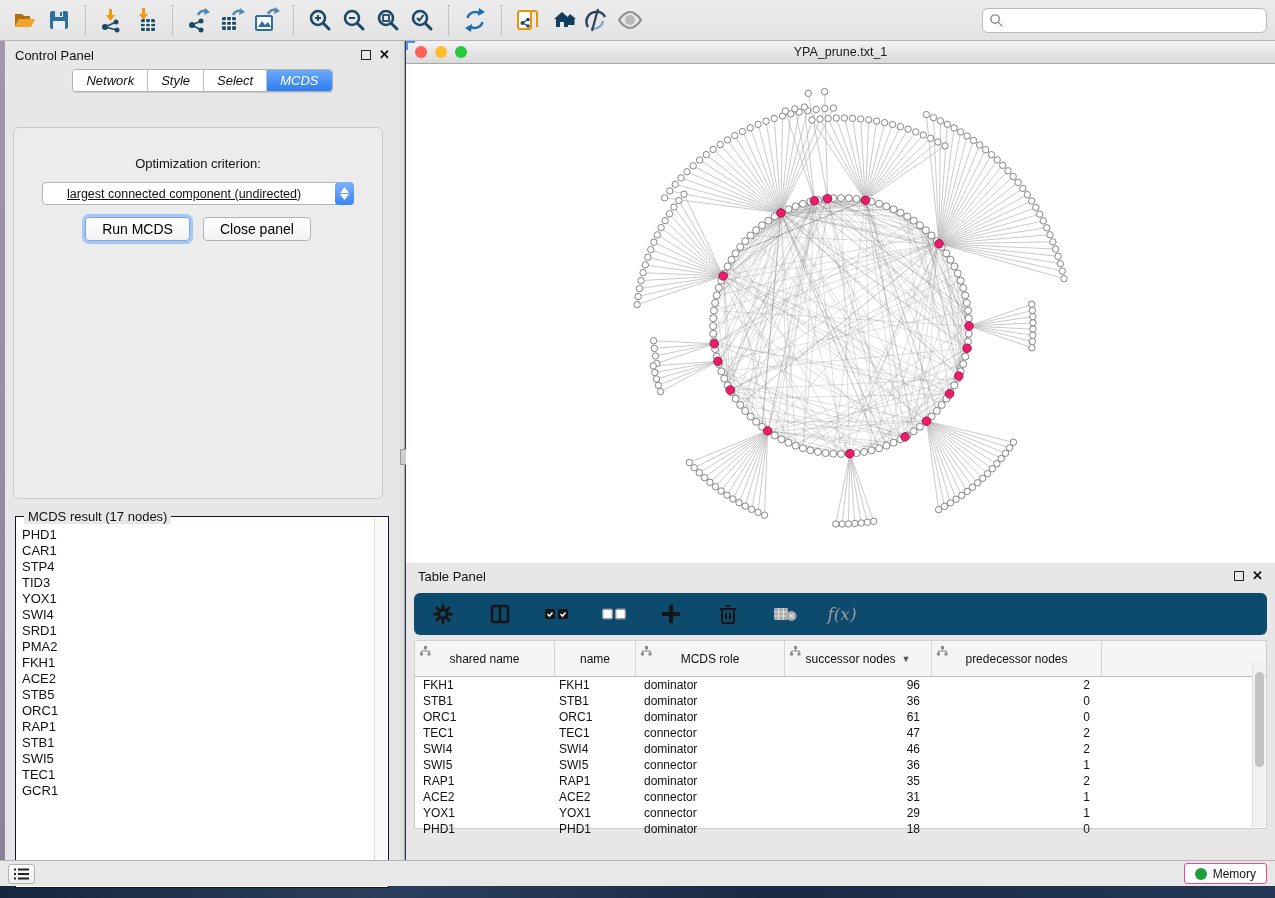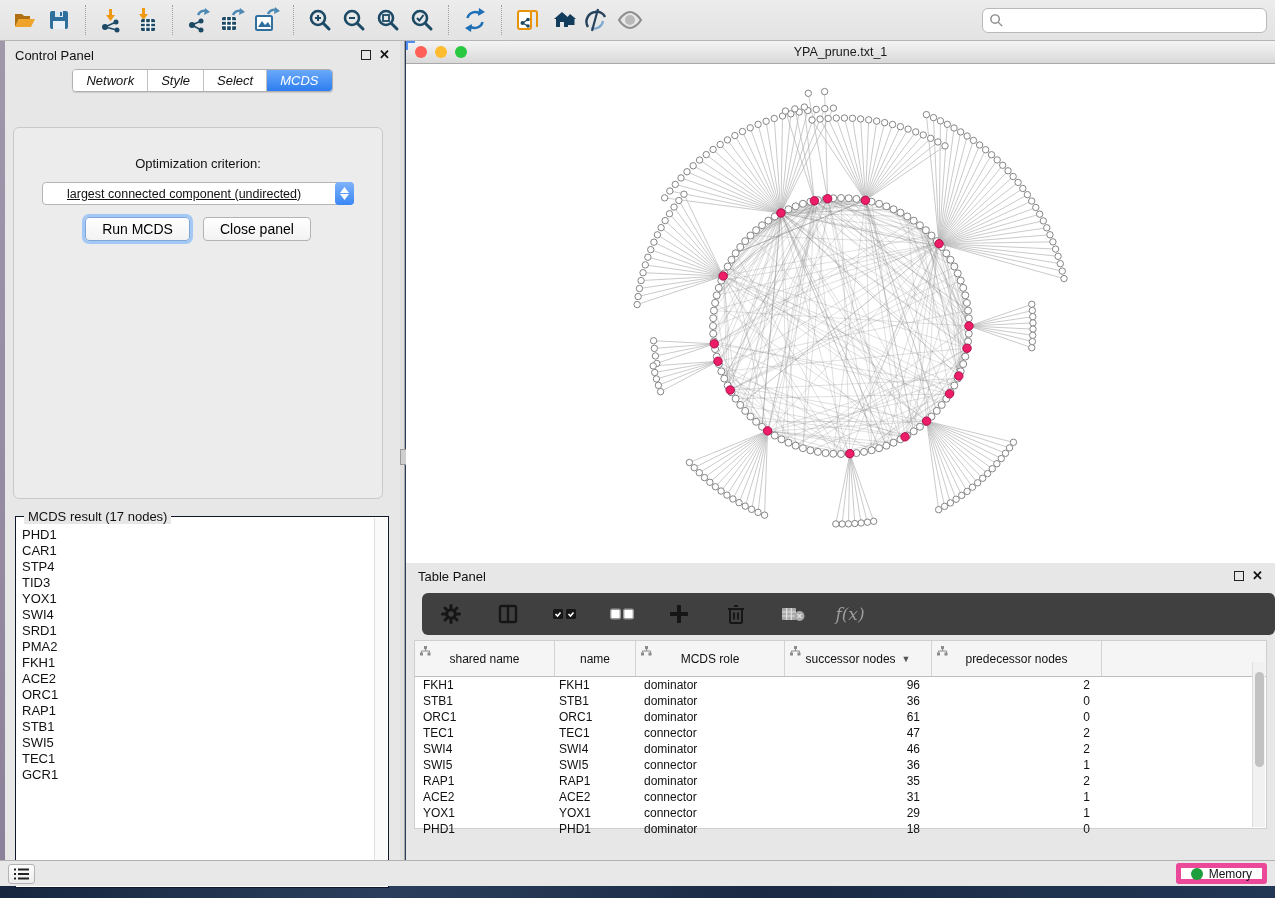--- a/index.html
+++ b/index.html
@@ -66,21 +66,21 @@
   .lights { display:flex; gap:8px; padding-left:9px; }
   .light { width:12px; height:12px; border-radius:50%; }
   .net-title .title-text { position:absolute; left:0; right:0; text-align:center; font-size:12.5px; color:#1a1a1a; }
   .net-canvas { position:relative; width:869px; height:499px; background:#fff; }
   .net-canvas svg { position:absolute; inset:0; }
   .corner-mark { position:absolute; left:406px; top:41px; width:9px; height:9px;
     border-left:2px solid #4f8df5; border-top:2px solid #4f8df5; z-index:3; }
   
   .table-panel { position:absolute; left:406px; top:563px; width:869px; height:297px; background:#e7e7e7; }
   .tp-header { height:26px; display:flex; align-items:center; padding:0 12px; font-size:13px; }
-  .tp-toolbar { position:absolute; left:16px; top:30px; width:853px; height:42px; background:#404040;
+  .tp-toolbar { position:absolute; left:8px; top:30px; width:853px; height:42px; background:#0c4a6e;
     border-radius:6px; display:flex; align-items:center; padding:0 14px; gap:27px; }
   .tp-tool { width:30px; height:30px; display:flex; align-items:center; justify-content:center; }
   .fx { font-family:"DejaVu Serif", serif; font-style:italic; font-size:17px; color:#9c9c9c; }
   .table-wrap { position:absolute; left:8px; top:77px; width:853px; height:189px; background:#fff; border:1px solid #cfcfcf; }
   .thead { display:flex; height:36px; background:#f5f5f5; border-bottom:1px solid #bdbdbd; font-size:12px; }
   .th { display:flex; align-items:center; justify-content:center; border-right:1px solid #d4d4d4; position:relative; gap:4px; }
   .th .tree { position:absolute; left:5px; top:5px; }
   .sortchev { font-size:9px; color:#555; margin-left:2px; }
   .hc0{width:140px}.hc1{width:81px}.hc2{width:149px}.hc3{width:147px}.hc4{width:170px}
   .tbody { font-size:12px; }
@@ -89,21 +89,21 @@
   .c0{width:140px; padding-left:8px;} .c1{width:81px; padding-left:4px;} .c2{width:149px; padding-left:8px;}
   .c3{width:147px; text-align:right; padding-right:12px;} .c4{width:170px; text-align:right; padding-right:12px;}
   .tscroll { position:absolute; right:1px; top:21px; bottom:1px; width:13px; background:#f1f1f1; border-left:1px solid #dedede; }
   .tthumb { position:absolute; left:2px; top:10px; width:9px; height:95px; background:#c2c2c2; border-radius:5px; }
   .tp-tabs { position:absolute; left:0; right:0; top:271px; display:flex; justify-content:center; }
   
   .statusbar { position:absolute; left:0; top:860px; width:1275px; height:26px; background:#e8e8e8; border-top:1px solid #b2b2b2;
     display:flex; align-items:center; padding:0 8px; }
   .status-btn { width:27px; height:20px; background:linear-gradient(#fdfdfd,#ececec); border:1px solid #b3b3b3;
     border-radius:3px; display:flex; align-items:center; justify-content:center; }
-  .memory-btn { margin-left:auto; height:21px; background:#fff; border:5px solid #ec4899; border-radius:3px;
+  .memory-btn { margin-left:auto; height:21px; background:#fff; border:1px solid #ec4899; border-radius:3px;
     display:flex; align-items:center; gap:6px; padding:0 10px; font-size:12px; }
   .mem-dot { width:12px; height:12px; border-radius:50%; }
 </style>
 </head>
 <body>
 
 <div class="toolbar">
   <div class="tbicon">
     <svg width="26" height="26" viewBox="0 0 26 26">
         <path d="M3 7h7l2 2h6v3H7L3 20z" fill="#b06f10"></path>
@@ -281,20 +281,21 @@
         <div>PHD1</div>
         <div>CAR1</div>
         <div>STP4</div>
         <div>TID3</div>
         <div>YOX1</div>
         <div>SWI4</div>
         <div>SRD1</div>
         <div>PMA2</div>
         <div>FKH1</div>
         <div>ACE2</div>
+        <div>STB5</div>
         <div>ORC1</div>
         <div>RAP1</div>
         <div>STB1</div>
         <div>SWI5</div>
         <div>TEC1</div>
         <div>GCR1</div>
       </div>
     <div class="result-scroll"></div>
   </div>
 </div>

